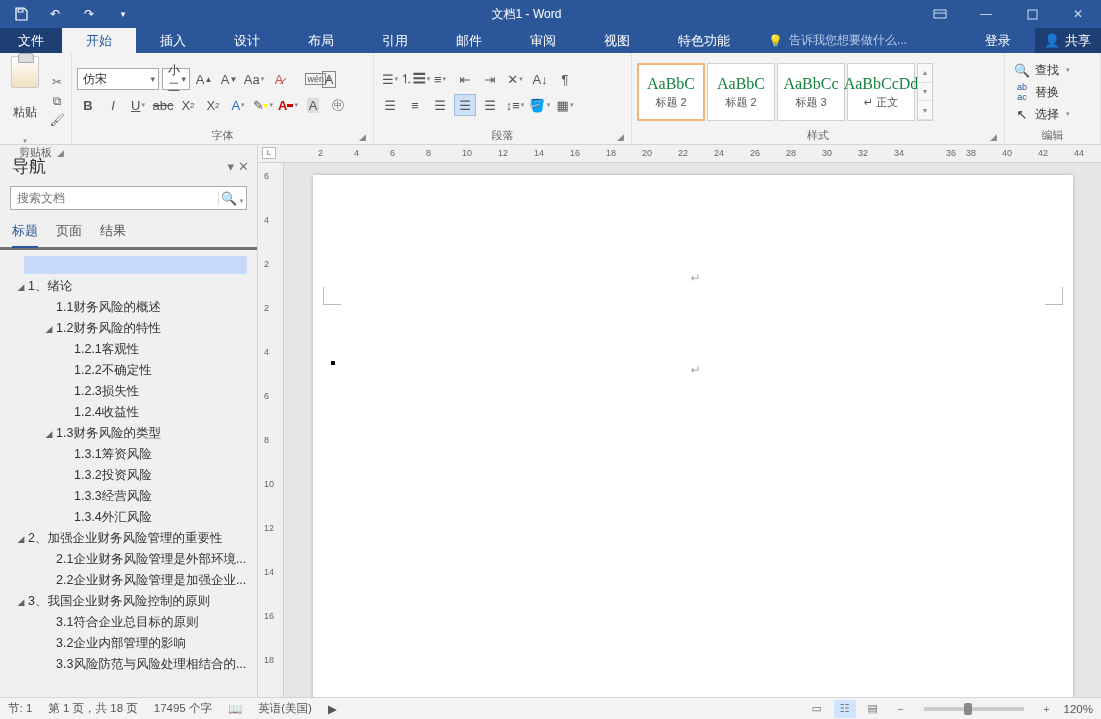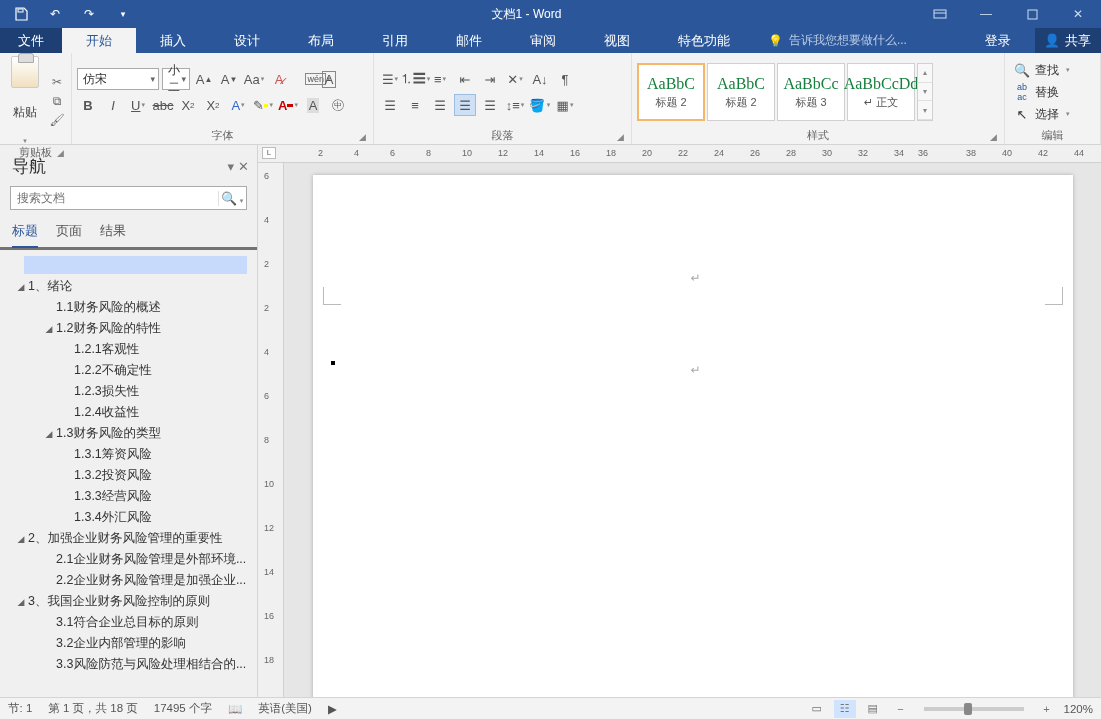--- a/index.html
+++ b/index.html
@@ -422,21 +422,21 @@
           <span class="rnum" style="left: 312px;">16</span>
           <span class="rnum" style="left: 348px;">18</span>
           <span class="rnum" style="left: 384px;">20</span>
           <span class="rnum" style="left: 420px;">22</span>
           <span class="rnum" style="left: 456px;">24</span>
           <span class="rnum" style="left: 492px;">26</span>
           <span class="rnum" style="left: 528px;">28</span>
           <span class="rnum" style="left: 564px;">30</span>
           <span class="rnum" style="left: 600px;">32</span>
           <span class="rnum" style="left: 636px;">34</span>
-          <span class="rnum" style="left: 660px;">36</span>
+          <span class="rnum" style="left: 688px;">36</span>
           <span class="rnum" style="left: 708px;">38</span>
           <span class="rnum" style="left: 744px;">40</span>
           <span class="rnum" style="left: 780px;">42</span>
           <span class="rnum" style="left: 816px;">44</span>
         </div>
     </div>
     <div class="doc-scroll">
       <div class="ruler-v">
           <div id="ruler-v-nums">
             <span class="rvnum" style="top: 8px;">6</span>

